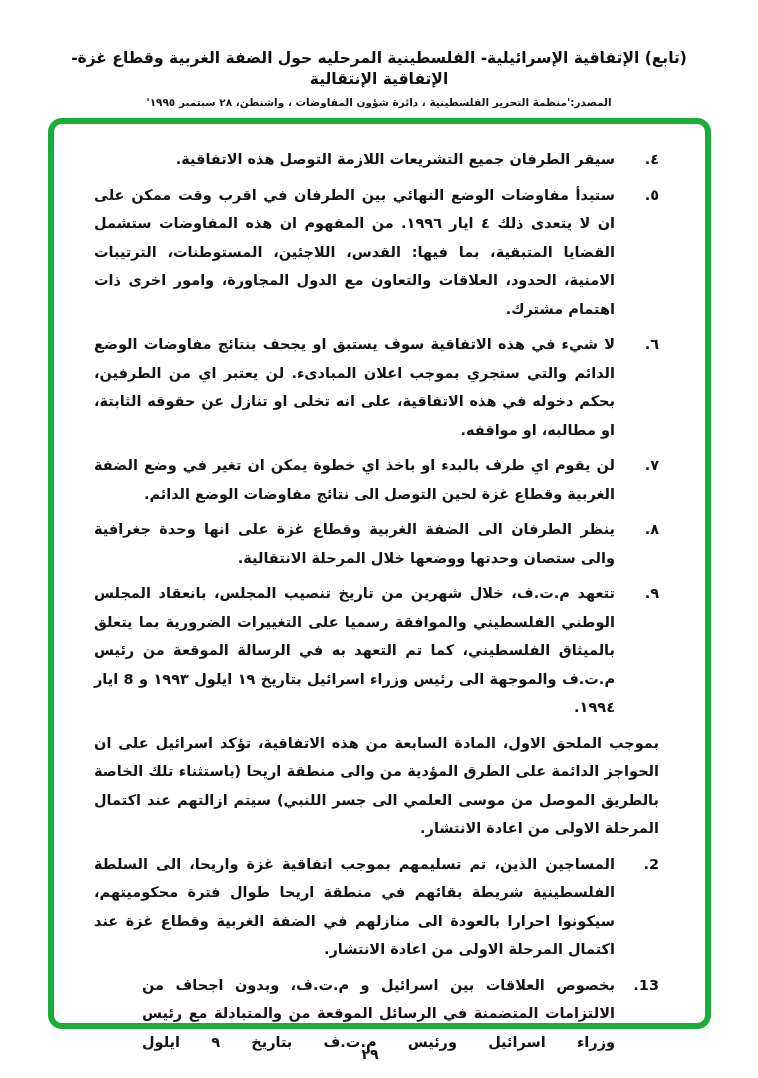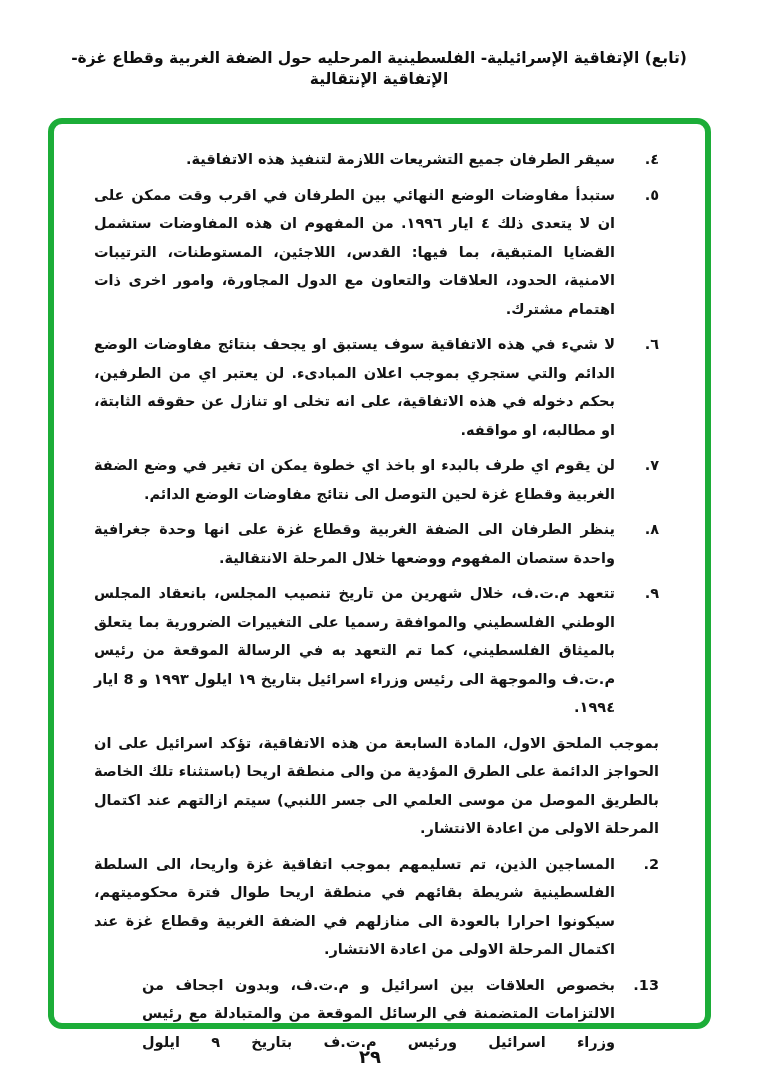--- a/index.html
+++ b/index.html
@@ -65,60 +65,61 @@
   .item-text.cut {
     text-align-last: justify;
     margin-left: 48px;
   }
   .page-number {
     position: absolute;
     top: 1046px; left: 0;
     width: 740px;
     text-align: center;
     direction: rtl;
-    font-size: 18px;
+    font-size: 14px;
     font-weight: 700;
     letter-spacing: 5px;
     color: #101010;
   }
 </style>
 </head>
 <body>
 
 <div class="page">
 
   <div class="doc-header">
     <div class="doc-title">(تابع) الإتفاقية الإسرائيلية- الفلسطينية المرحليه حول الضفة الغربية وقطاع غزة- الإتفاقية الإنتقالية</div>
+    <div class="doc-source">المصدر:'منظمة التحرير الفلسطينية ، دائرة شؤون المفاوضات ، واشنطن، ٢٨ سبتمبر ١٩٩٥'</div>
   </div>
 
   <div class="content-box">
 
     <div class="item">
       <span class="item-num">٤.</span>
-      <span class="item-text">سيقر الطرفان جميع التشريعات اللازمة لتنفيذ هذه الاتفاقية.</span>
+      <span class="item-text">سيقر الطرفان جميع التشريعات اللازمة التوصل هذه الاتفاقية.</span>
     </div>
 
     <div class="item">
       <span class="item-num">٥.</span>
       <span class="item-text">ستبدأ مفاوضات الوضع النهائي بين الطرفان في اقرب وقت ممكن على ان لا يتعدى ذلك ٤ ايار ١٩٩٦. من المفهوم ان هذه المفاوضات ستشمل القضايا المتبقية، بما فيها: القدس، اللاجئين، المستوطنات، الترتيبات الامنية، الحدود، العلاقات والتعاون مع الدول المجاورة، وامور اخرى ذات اهتمام مشترك.</span>
     </div>
 
     <div class="item">
       <span class="item-num">٦.</span>
       <span class="item-text">لا شيء في هذه الاتفاقية سوف يستبق او يجحف بنتائج مفاوضات الوضع الدائم والتي ستجري بموجب اعلان المبادىء. لن يعتبر اي من الطرفين، بحكم دخوله في هذه الاتفاقية، على انه تخلى او تنازل عن حقوقه الثابتة، او مطالبه، او مواقفه.</span>
     </div>
 
     <div class="item">
       <span class="item-num">٧.</span>
       <span class="item-text">لن يقوم اي طرف بالبدء او باخذ اي خطوة يمكن ان تغير في وضع الضفة الغربية وقطاع غزة لحين التوصل الى نتائج مفاوضات الوضع الدائم.</span>
     </div>
 
     <div class="item">
       <span class="item-num">٨.</span>
-      <span class="item-text">ينظر الطرفان الى الضفة الغربية وقطاع غزة على انها وحدة جغرافية واحدة ستصان المفهوم ووضعها خلال المرحلة الانتقالية.</span>
+      <span class="item-text">ينظر الطرفان الى الضفة الغربية وقطاع غزة على انها وحدة جغرافية والى ستصان وحدتها ووضعها خلال المرحلة الانتقالية.</span>
     </div>
 
     <div class="item">
       <span class="item-num">٩.</span>
       <span class="item-text">تتعهد م.ت.ف، خلال شهرين من تاريخ تنصيب المجلس، بانعقاد المجلس الوطني الفلسطيني والموافقة رسميا على التغييرات الضرورية بما يتعلق بالميثاق الفلسطيني، كما تم التعهد به في الرسالة الموقعة من رئيس م.ت.ف والموجهة الى رئيس وزراء اسرائيل بتاريخ ١٩ ايلول ١٩٩٣ و 8 ايار ١٩٩٤.</span>
     </div>
 
     <div class="item">
       <span class="item-text">بموجب الملحق الاول، المادة السابعة من هذه الاتفاقية، تؤكد اسرائيل على ان الحواجز الدائمة على الطرق المؤدية من والى منطقة اريحا (باستثناء تلك الخاصة بالطريق الموصل من موسى العلمي الى جسر اللنبي) سيتم ازالتهم عند اكتمال المرحلة الاولى من اعادة الانتشار.</span>
     </div>

